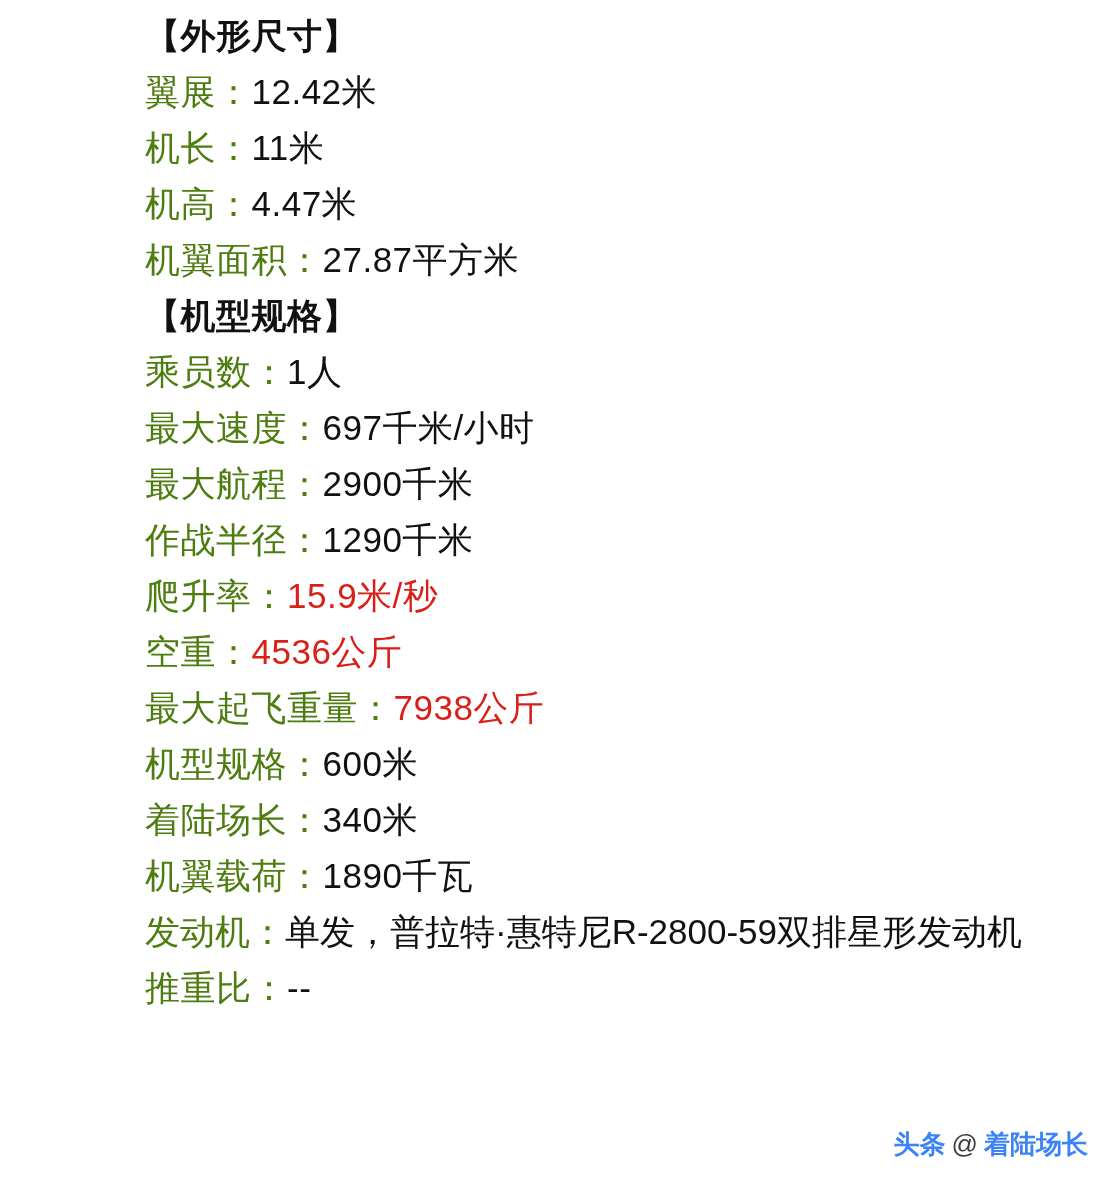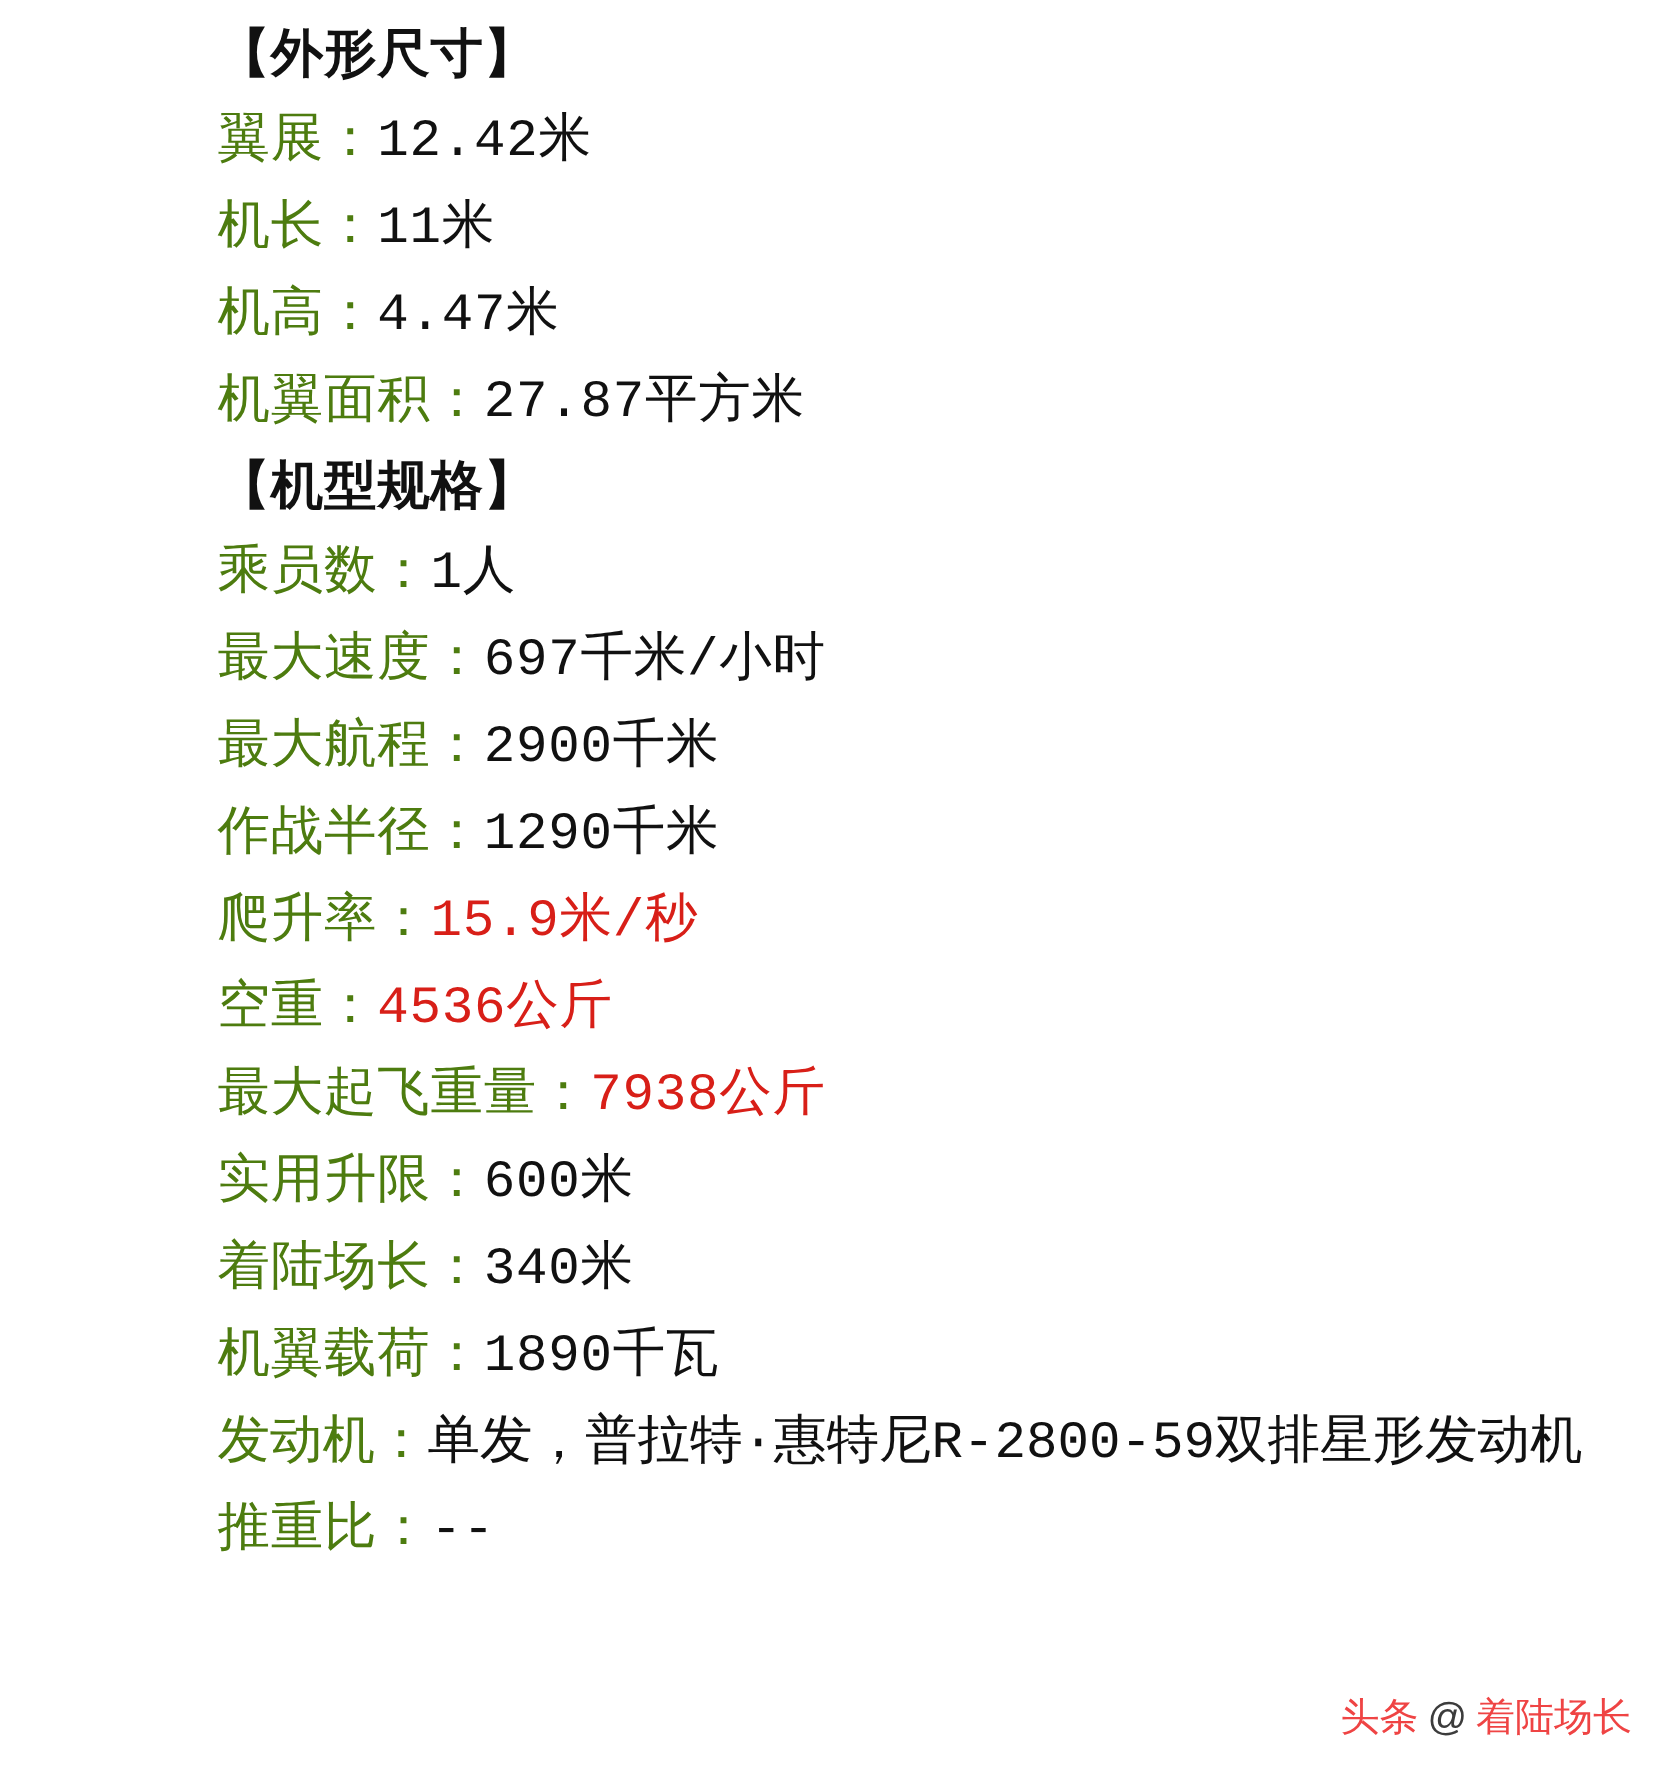--- a/index.html
+++ b/index.html
@@ -36,21 +36,20 @@
     letter-spacing: 0.5px;
   }
   .line.heading {
     font-weight: 700;
   }
   .label {
     color: #4d7c0f;
   }
   .value {
     color: #111111;
-    font-family: Liberation Mono, monospace;
   }
   .value.red {
     color: #d81f18;
   }
   .wrapline {
     font-size: 35px;
     line-height: 56px;
     white-space: normal;
   }
   .watermark {
@@ -58,22 +57,22 @@
     right: 22px;
     bottom: 18px;
     font-size: 26px;
     color: #4a4a4a;
     display: flex;
     align-items: center;
     gap: 6px;
     white-space: nowrap;
   }
   .watermark .brand {
-    color: #ef4444;
-    font-weight: 400;
+    color: #3b82f6;
+    font-weight: 700;
   }
   .watermark .at {
     color: #3c3c3c;
   }
 </style>
 </head>
 <body>
 
 <div class="sheet">
   <div class="content">
@@ -114,21 +113,21 @@
     <div class="line">
       <span class="label">爬升率：</span><span class="value red">15.9米/秒</span>
     </div>
     <div class="line">
       <span class="label">空重：</span><span class="value red">4536公斤</span>
     </div>
     <div class="line">
       <span class="label">最大起飞重量：</span><span class="value red">7938公斤</span>
     </div>
     <div class="line">
-      <span class="label">实用升限：</span><span class="value">600米</span>
+      <span class="label">机型规格：</span><span class="value">600米</span>
     </div>
     <div class="line">
       <span class="label">着陆场长：</span><span class="value">340米</span>
     </div>
     <div class="line">
       <span class="label">机翼载荷：</span><span class="value">1890千瓦</span>
     </div>
     <div class="wrapline">
       <span class="label">发动机：</span><span class="value">单发，普拉特·惠特尼R-2800-59双排星形发动机</span>
     </div>

